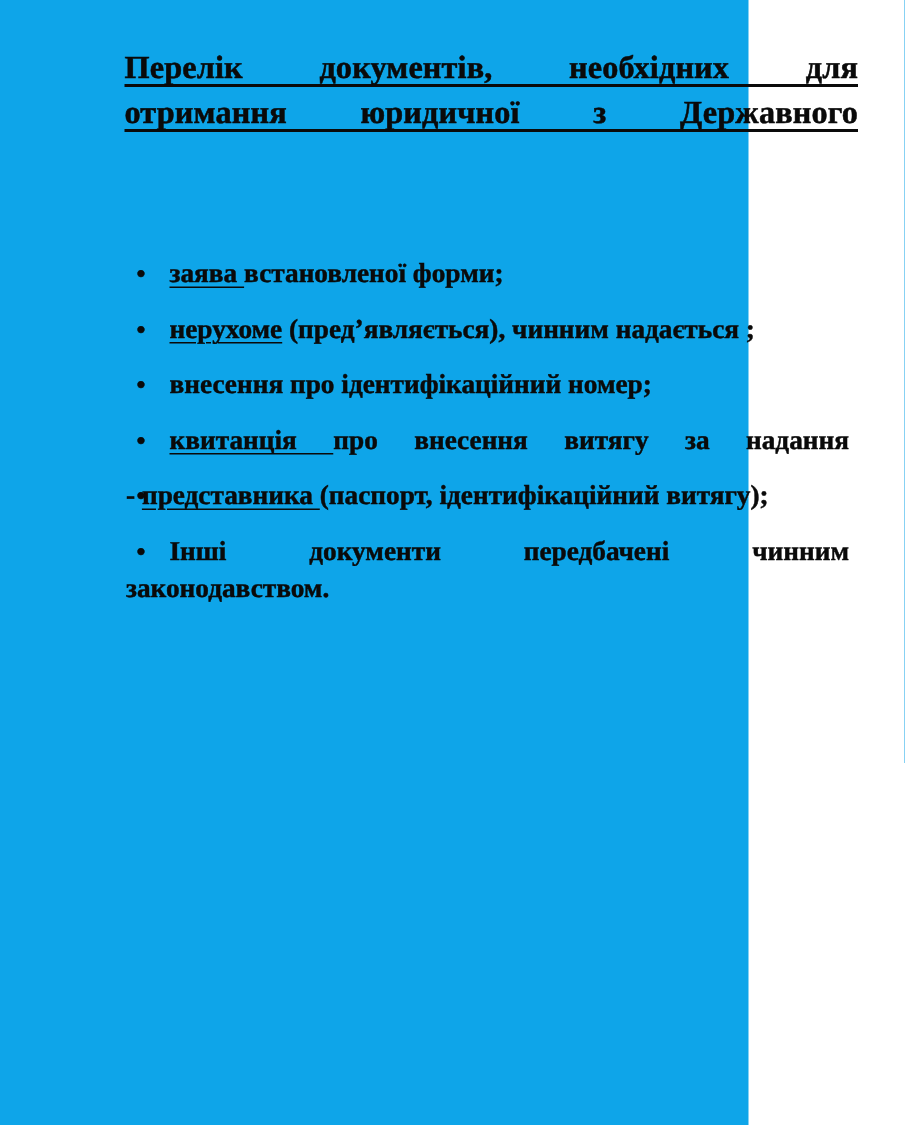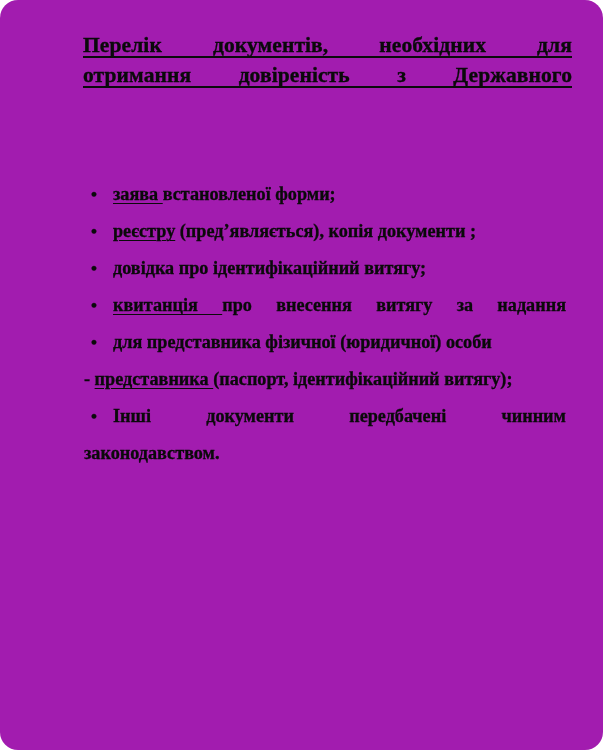--- a/index.html
+++ b/index.html
@@ -11,25 +11,24 @@
     width: 603px;
     height: 750px;
     background: #ffffff;
     font-family: "Liberation Serif", "DejaVu Serif", serif;
     color: #0a0a0a;
     overflow: hidden;
   }
 
   .page {
     position: relative;
-    width: 603px;
+    width: 499px;
     height: 750px;
-    background: #a21caf;
+    background: #0ea5e9;
     box-sizing: border-box;
-    border-radius: 18px;
   }
 
   
   .doc-title {
     position: absolute;
     left: 83px;
     top: 16px;
     width: 489px;
     font-size: 21.5px;
     font-weight: bold;
@@ -76,21 +75,20 @@
     width: 12px;
     font-size: 17px;
     line-height: 25px;
     text-align: left;
   }
   .li .body {
     display: block;
     padding-left: 0;
     text-indent: 0;
     text-align: justify;
-    margin-top: 12px;
   }
   
   .li .body > .lead {
     display: inline-block;
     width: 29px;
   }
 
   .u {
     text-decoration: underline;
     text-decoration-thickness: 1.4px;
@@ -103,48 +101,47 @@
     text-align-last: justify;
   }
 </style>
 </head>
 <body>
 
 <div class="page">
 
   <h1 class="doc-title">
     <span class="tline">Перелік документів, необхідних для</span>
-    <span class="tline">отримання довіреність з Державного</span>
+    <span class="tline">отримання юридичної з Державного</span>
   </h1>
 
   <div class="doc-list">
 
     <div class="li">
       <span class="bullet">•</span>
       <span class="body"><span class="lead"></span><span class="u">заява </span><span>встановленої форми;</span></span>
     </div>
 
     <div class="li">
       <span class="bullet">•</span>
-      <span class="body"><span class="lead"></span><span class="u">реєстру</span><span> (пред’являється),  копія документи ;</span></span>
+      <span class="body"><span class="lead"></span><span class="u">нерухоме</span><span> (пред’являється),  чинним надається ;</span></span>
     </div>
 
     <div class="li">
       <span class="bullet">•</span>
-      <span class="body"><span class="lead"></span><span>довідка про ідентифікаційний витягу;</span></span>
+      <span class="body"><span class="lead"></span><span>внесення про ідентифікаційний номер;</span></span>
     </div>
 
     <div class="li">
       <span class="bullet">•</span>
       <span class="body j-line"><span class="lead"></span><span class="u">квитанція </span><span>про внесення витягу за надання</span></span>
     </div>
 
     <div class="li">
       <span class="bullet">•</span>
-      <span class="body"><span class="lead"></span><span>для представника фізичної (юридичної) особи</span></span>
       <span class="body"><span>- </span><span class="u">представника </span><span>(паспорт, ідентифікаційний витягу);</span></span>
     </div>
 
     <div class="li">
       <span class="bullet">•</span>
       <span class="body j-line"><span class="lead"></span><span>Інші документи передбачені чинним</span></span>
       <span class="body">законодавством.</span>
     </div>
 
   </div>

